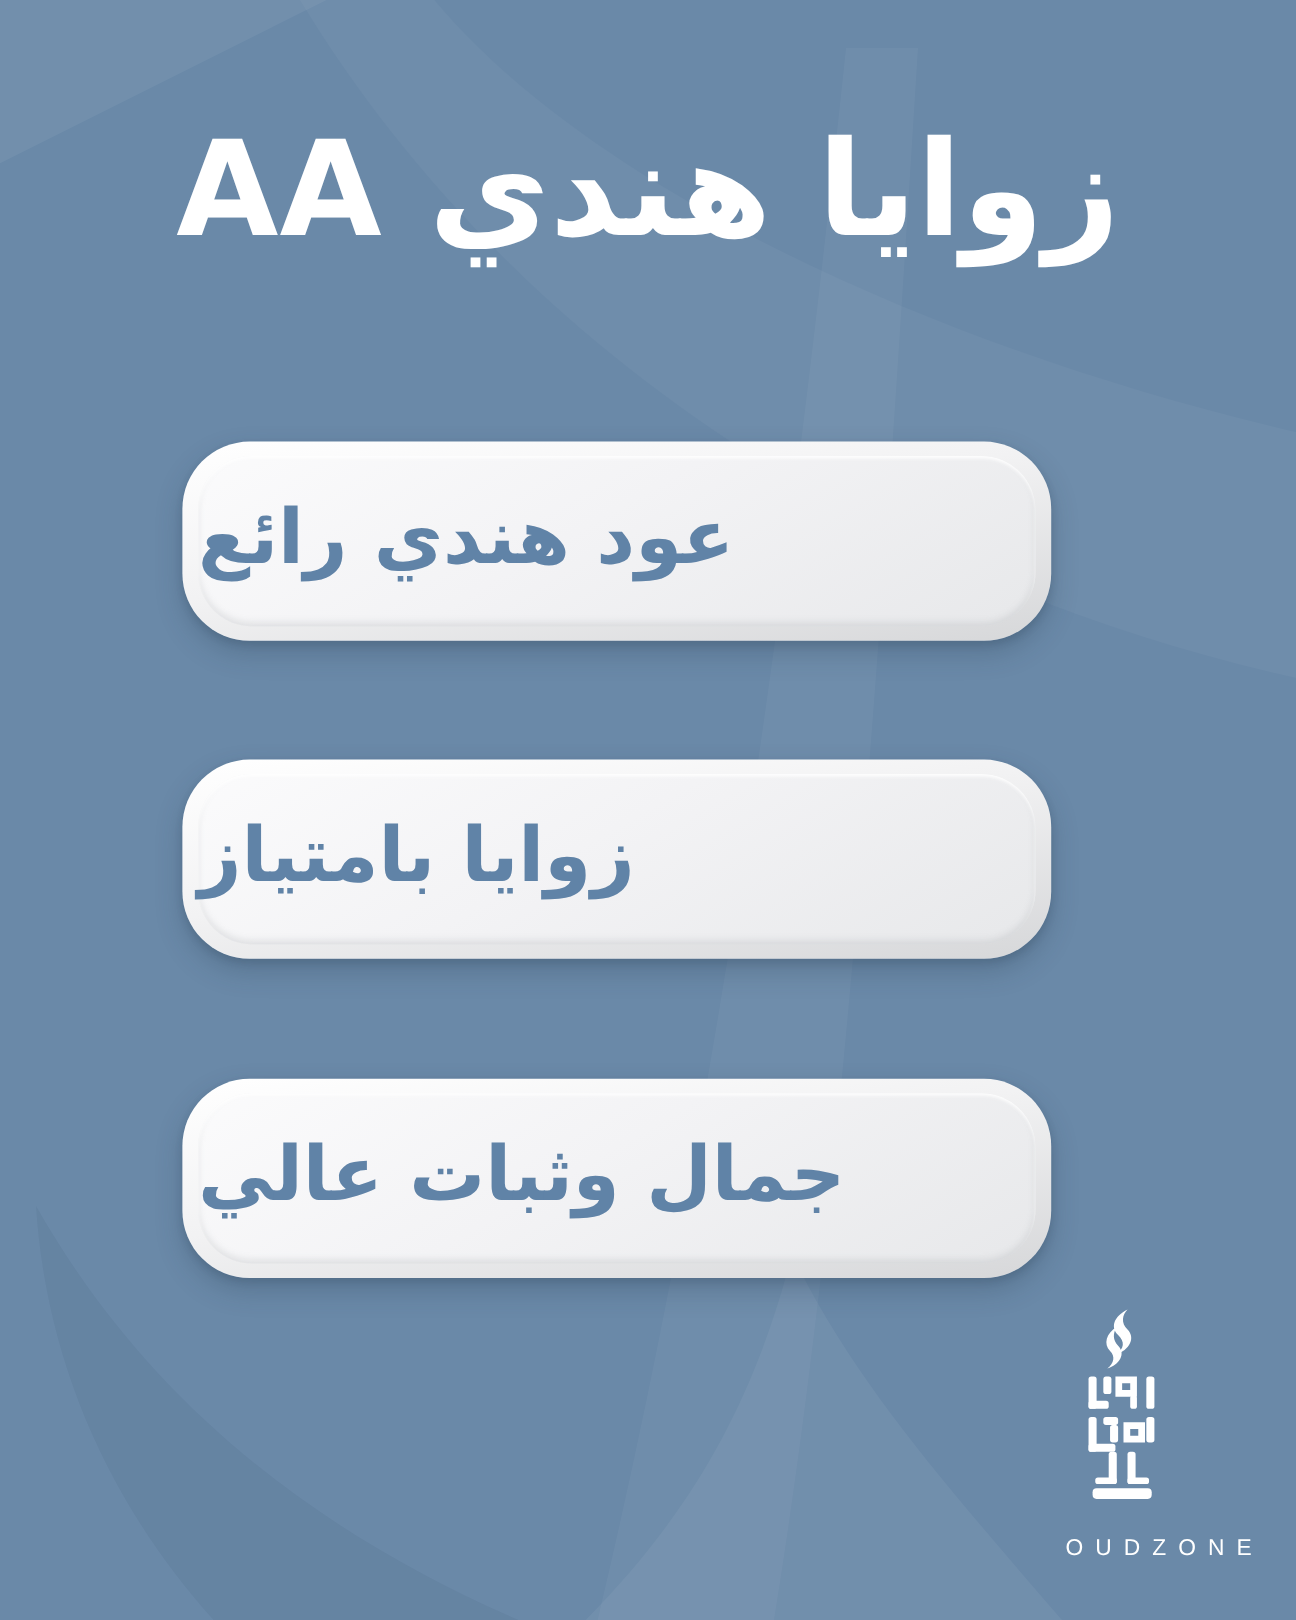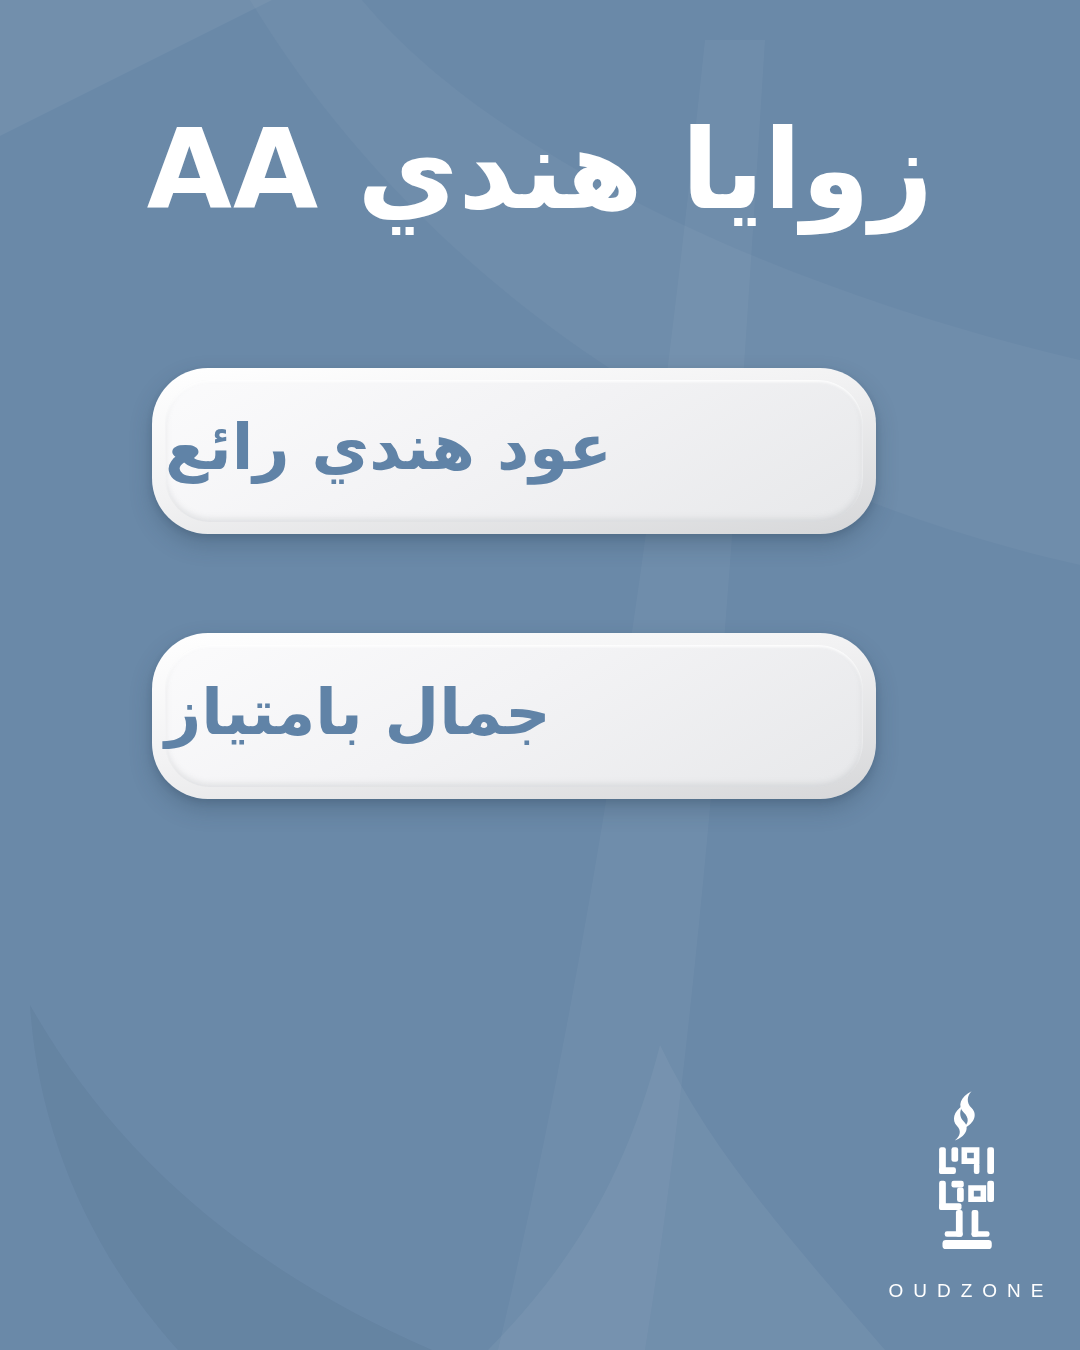--- a/index.html
+++ b/index.html
@@ -9,21 +9,21 @@
     margin:0 auto;
     background:#6a89a8;
     overflow:hidden;
     font-family:"DejaVu Sans",sans-serif;
   }
   .bg-swirls{position:absolute;inset:0;width:100%;height:100%;display:block;}
 
   .title{
     position:absolute;
     top:84px;left:0;right:0;
-    margin:12px;
+    margin:0;
     text-align:center;
     color:#ffffff;
     font-size:110px;
     font-weight:700;
     letter-spacing:1px;
     line-height:1.35;
     font-family:"DejaVu Sans",sans-serif;
   }
 
   .pill{
@@ -53,21 +53,21 @@
     font-weight:700;
     line-height:1;
     padding-bottom:8px;
     font-family:"DejaVu Sans",sans-serif;
   }
 
   .logo{
     position:absolute;
     left:878px;top:1090px;
     width:176px;
-    display:flex;flex-direction:column;align-items:center;
+    display:flex;flex-direction:column;align-items:flex-start;
   }
   .logo-mark{display:block;width:112px;height:186px;}
   .logo-wordmark{
     margin-top:4px;
     color:#ffffff;
     font-family:"Liberation Sans","DejaVu Sans",sans-serif;
     font-size:19px;
     font-weight:400;
     letter-spacing:10px;
     text-indent:10px;
@@ -90,24 +90,29 @@
   <h1 class="title" dir="rtl">زوايا هندي AA</h1>
 
   <div class="pill pill-1">
     <div class="pill-inner">
       <span class="pill-label" dir="rtl">عود هندي رائع</span>
     </div>
   </div>
 
   <div class="pill pill-2">
     <div class="pill-inner">
-      <span class="pill-label" dir="rtl">جمال بامتياز</span>
+      <span class="pill-label" dir="rtl">زوايا بامتياز</span>
     </div>
   </div>
 
+  <div class="pill pill-3">
+    <div class="pill-inner">
+      <span class="pill-label" dir="rtl">جمال وثبات عالي</span>
+    </div>
+  </div>
 
   <div class="logo">
     <svg class="logo-mark" viewBox="0 0 100 164" aria-hidden="true">
       <g fill="#ffffff">
 
         <g>
           <path d="M55 0 C45 5 42 13 48 19 C53 24 53 29 46 34 C57 30 61 21 55 15 C50 10 51 4 55 0 Z"></path>
           <path d="M47 13 C39 18 37 26 42 31 C46 35 45 40 40 44 C49 41 54 33 48 27 C44 23 44 18 47 13 Z"></path>
         </g>
 

